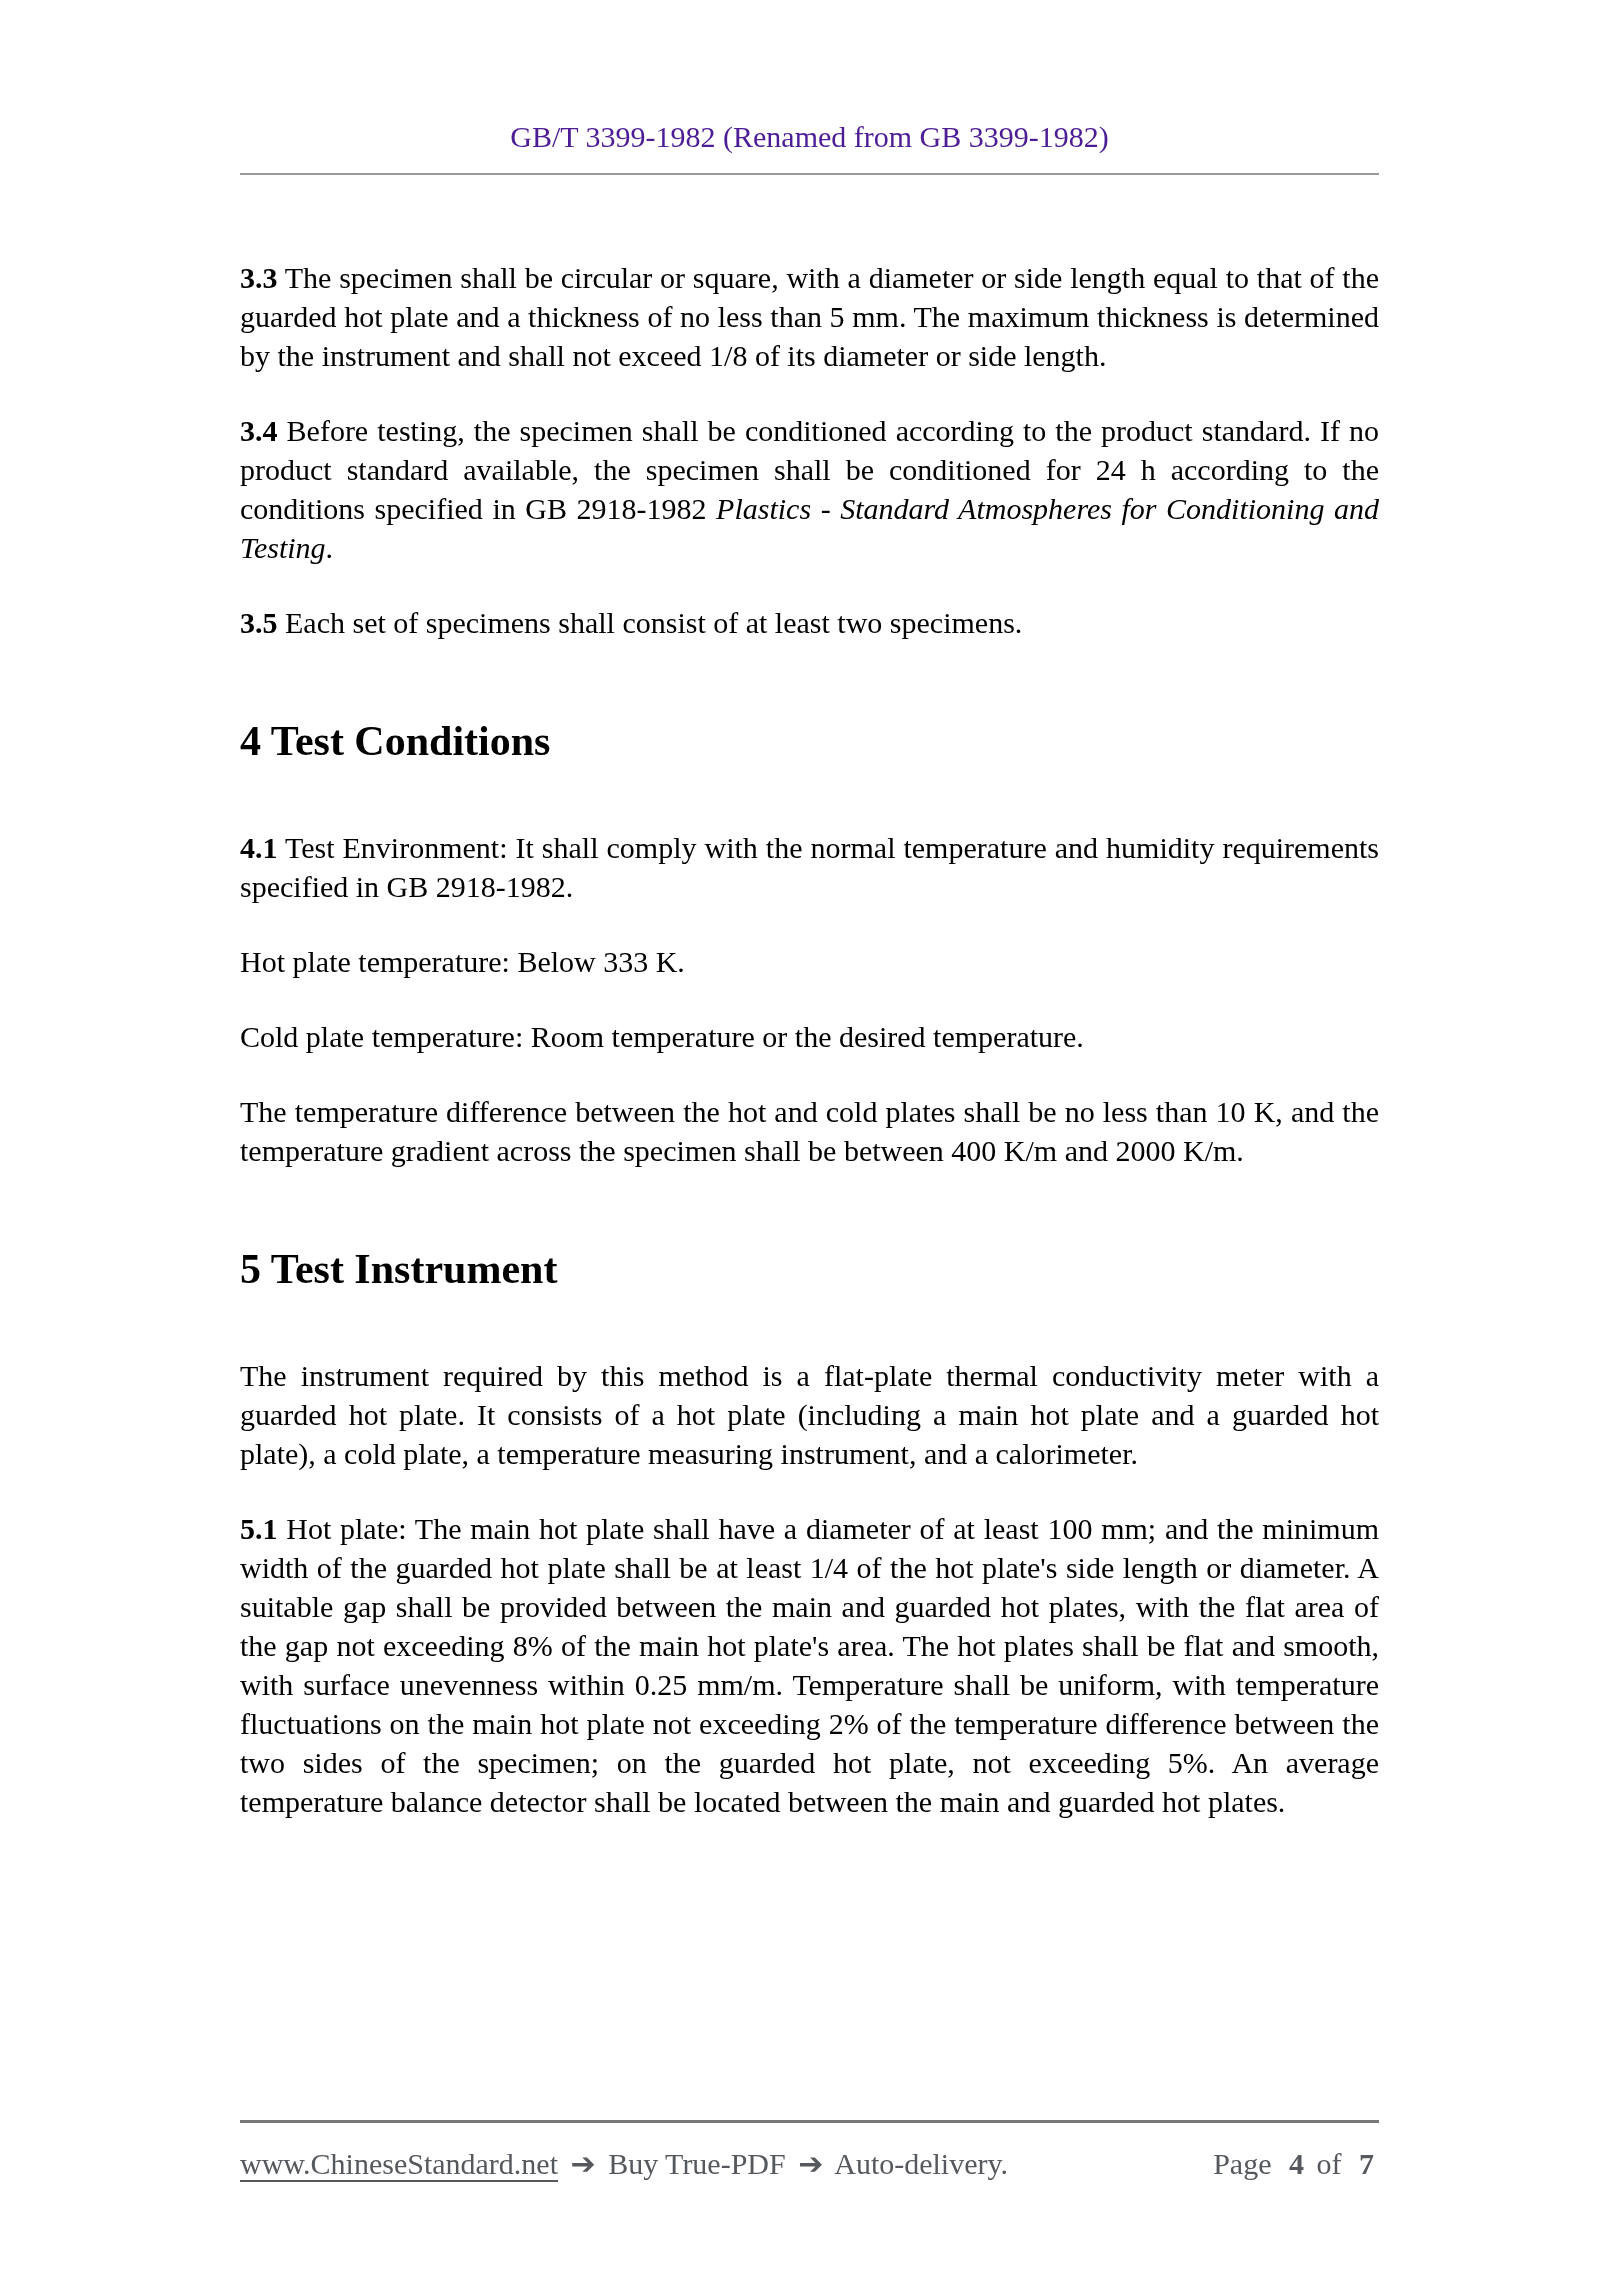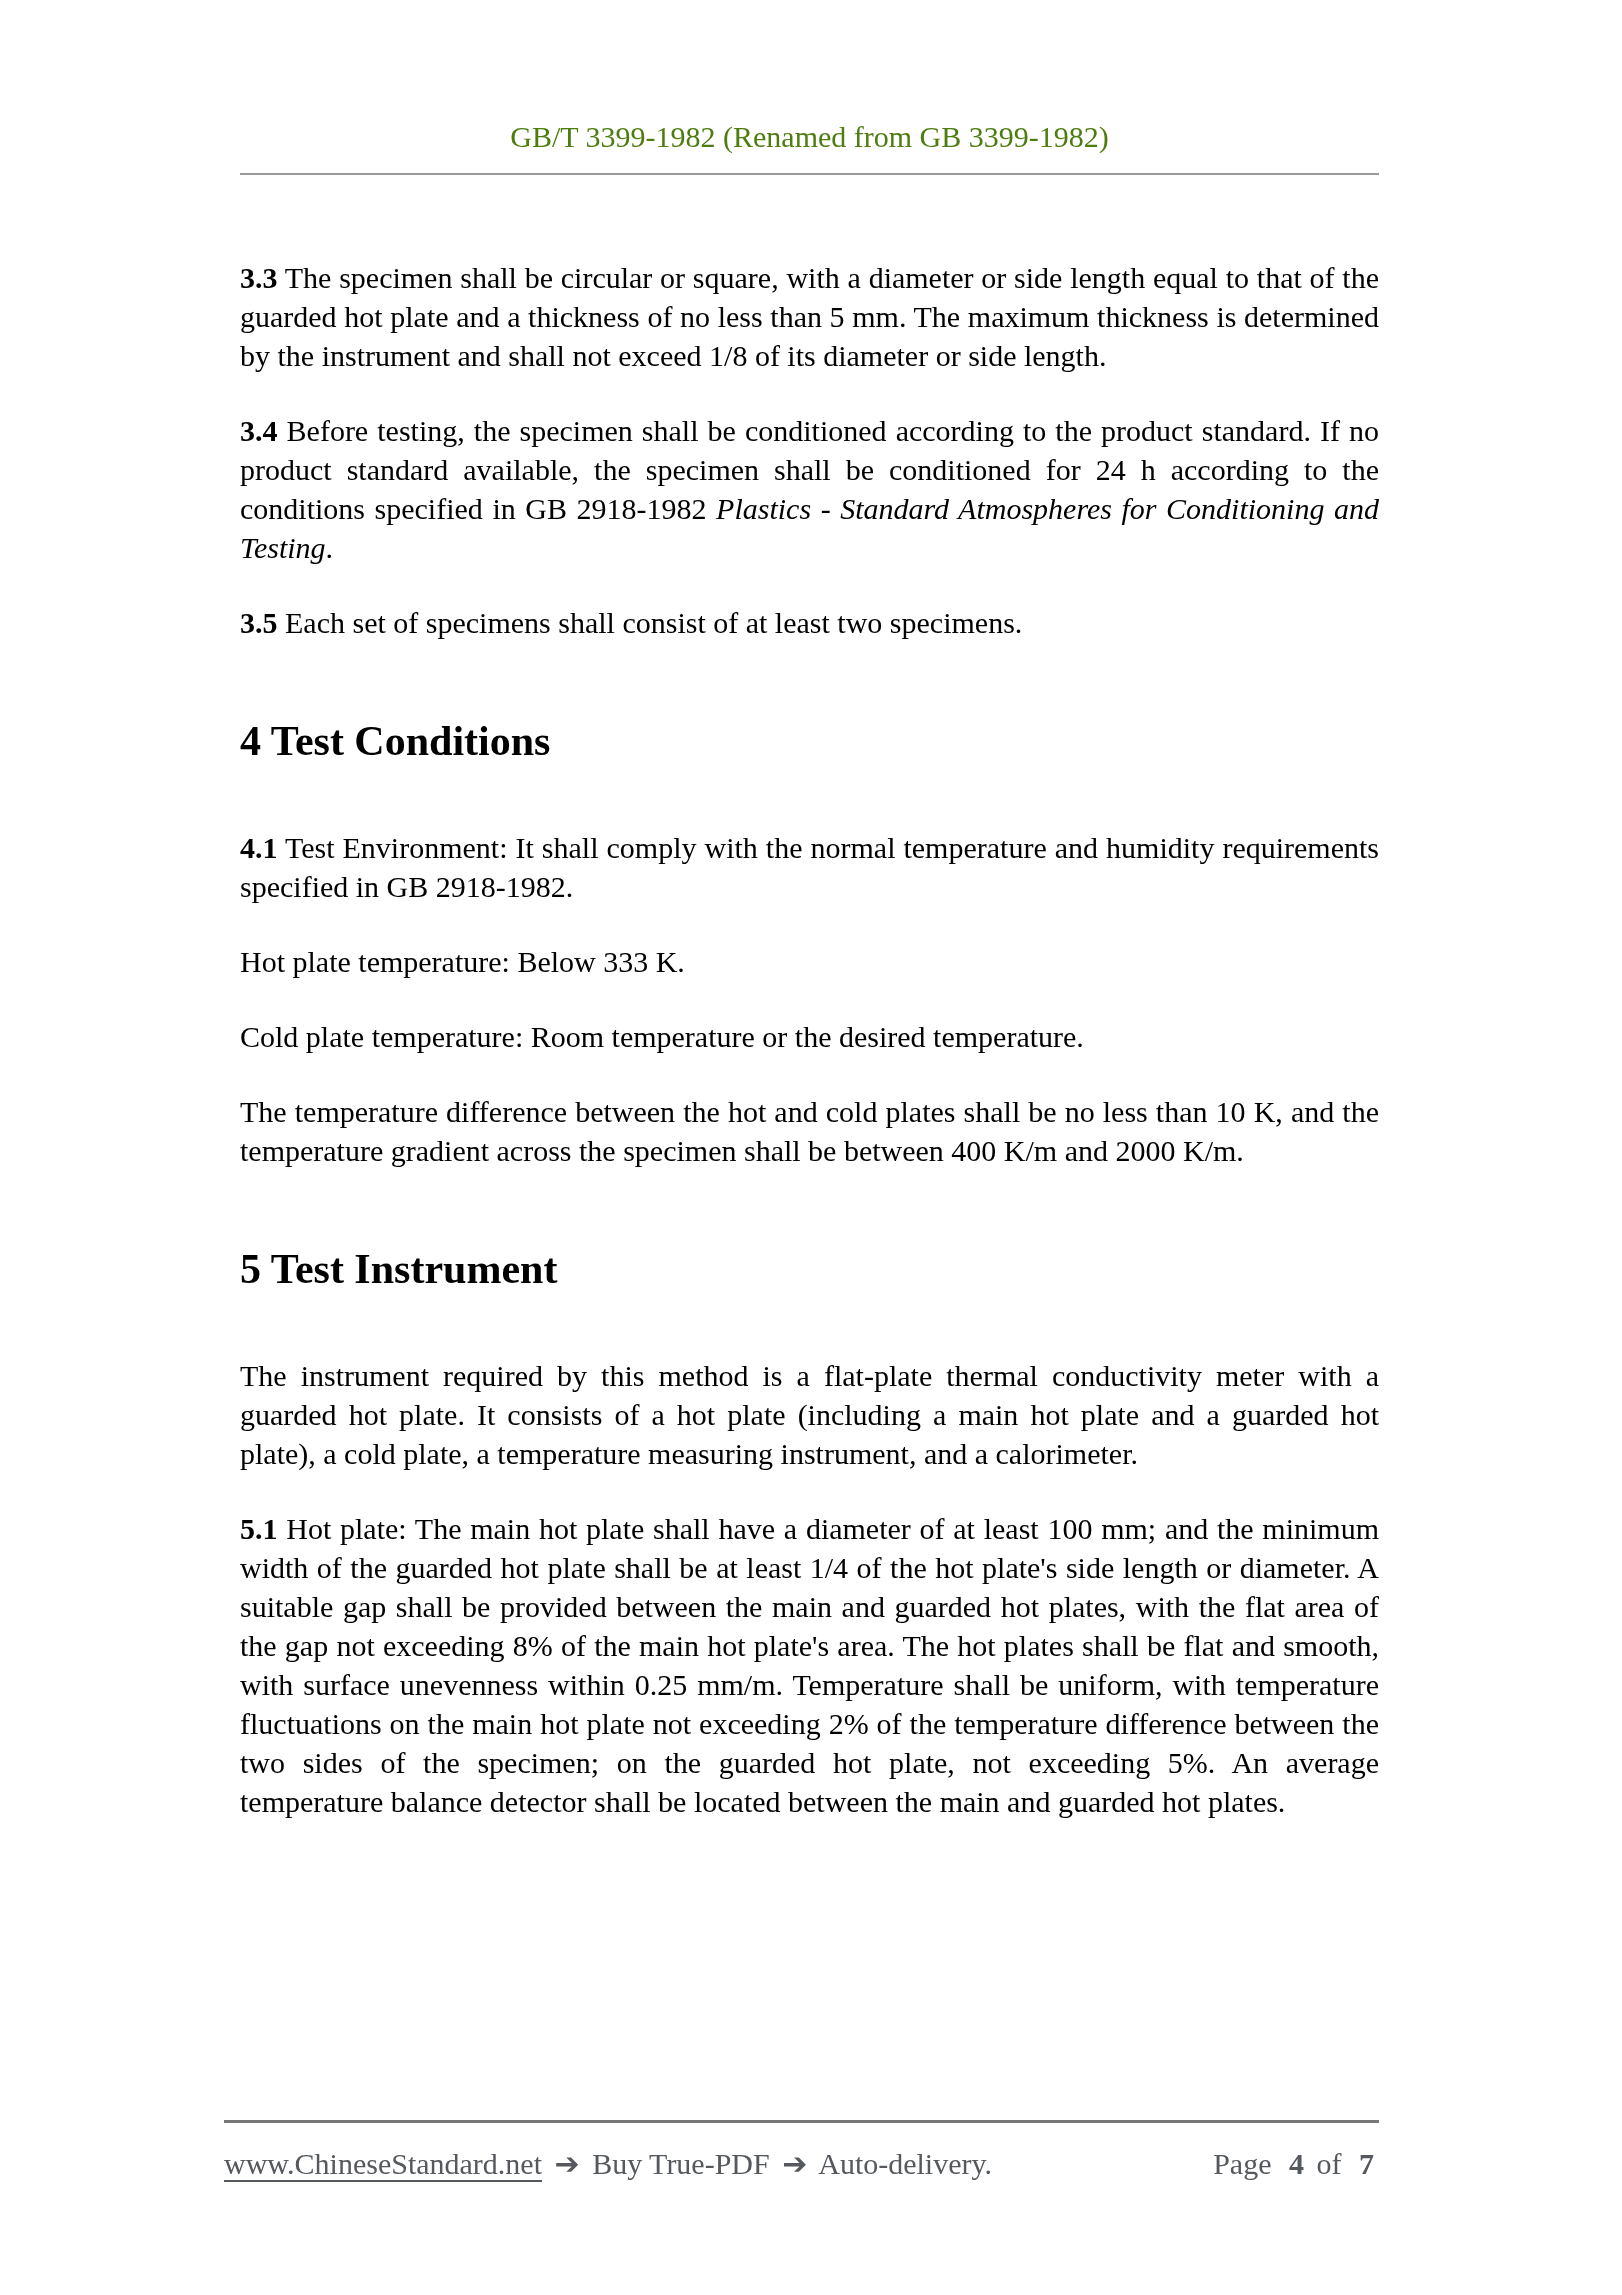--- a/index.html
+++ b/index.html
@@ -10,21 +10,21 @@
     box-sizing:border-box;
     font-family:"Liberation Serif","DejaVu Serif",serif;
     color:#000000;
     overflow:hidden;
   }
   
   .header { padding:118px 244px 0 240px; }
   .header-title {
     text-align:center;
     font-size:30px; line-height:38px;
-    color:#4d7c0f;
+    color:#4c1d95;
   }
   .header-rule {
     margin-top:16.7px; height:2.5px;
     background:#9a9a9a; border:none;
   }
   
   .content {
     padding:15px 244px 0 240px;
     margin-top:32px;
   }
@@ -40,21 +40,21 @@
     font-size:42px; line-height:48px;
     font-weight:bold;
     margin:75px 0 63px 0;
     text-align:left;
   }
   .clause-num { font-weight:bold; }
   .italic { font-style:italic; }
   
   .footer {
     position:absolute;
-    left:224px; right:244px; top:2120px;
+    left:240px; right:244px; top:2120px;
   }
   .footer-rule { height:2.5px; background:#777777; border:none; }
   .footer-row {
     margin-top:22px;
     display:flex; justify-content:space-between; align-items:baseline;
     font-size:30px; line-height:37px;
     color:#55585c;
   }
   .footer-left a {
     color:#55585c; text-decoration:none;

